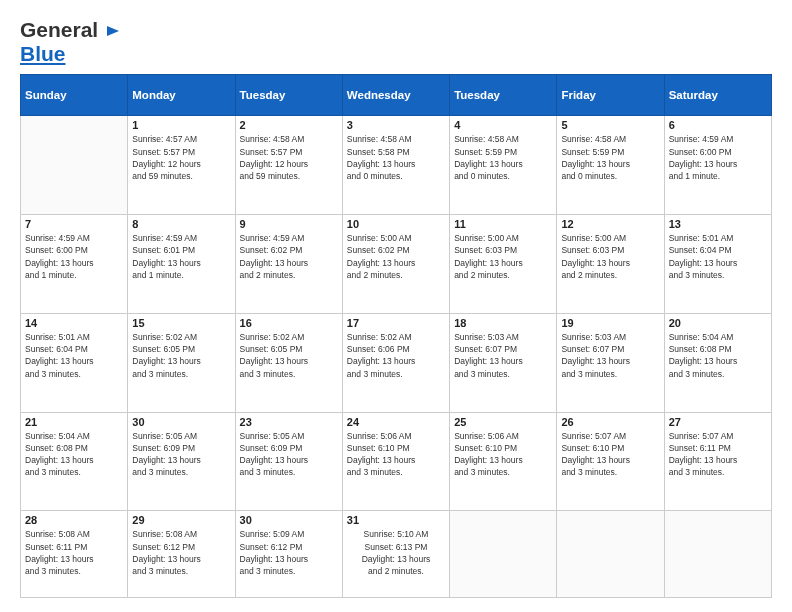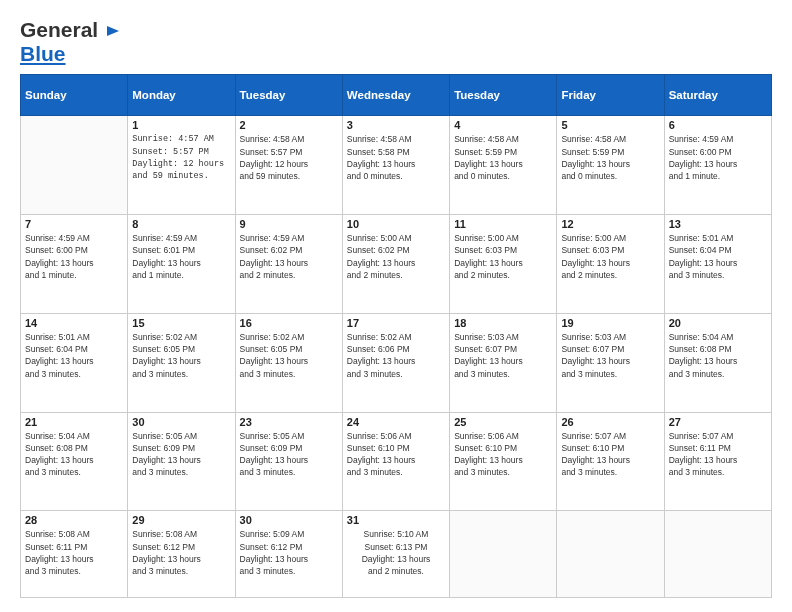--- a/index.html
+++ b/index.html
@@ -115,21 +115,21 @@
           <th>Tuesday</th>
           <th>Friday</th>
           <th>Saturday</th>
         </tr>
     </thead>
     <tbody id="calendar-body">
     <tr>
           <td class="empty-cell"></td>
           <td>
             <span class="day-num">1</span>
-            <div class="day-info" style="white-space: pre-line; font-family: Liberation Mono, monospace;">Sunrise: 4:57 AM
+            <div class="day-info" style="white-space: pre-line;">Sunrise: 4:57 AM
 Sunset: 5:57 PM
 Daylight: 12 hours
 and 59 minutes.</div>
           </td>
           <td>
             <span class="day-num">2</span>
             <div class="day-info" style="white-space: pre-line;">Sunrise: 4:58 AM
 Sunset: 5:57 PM
 Daylight: 12 hours
 and 59 minutes.</div>

